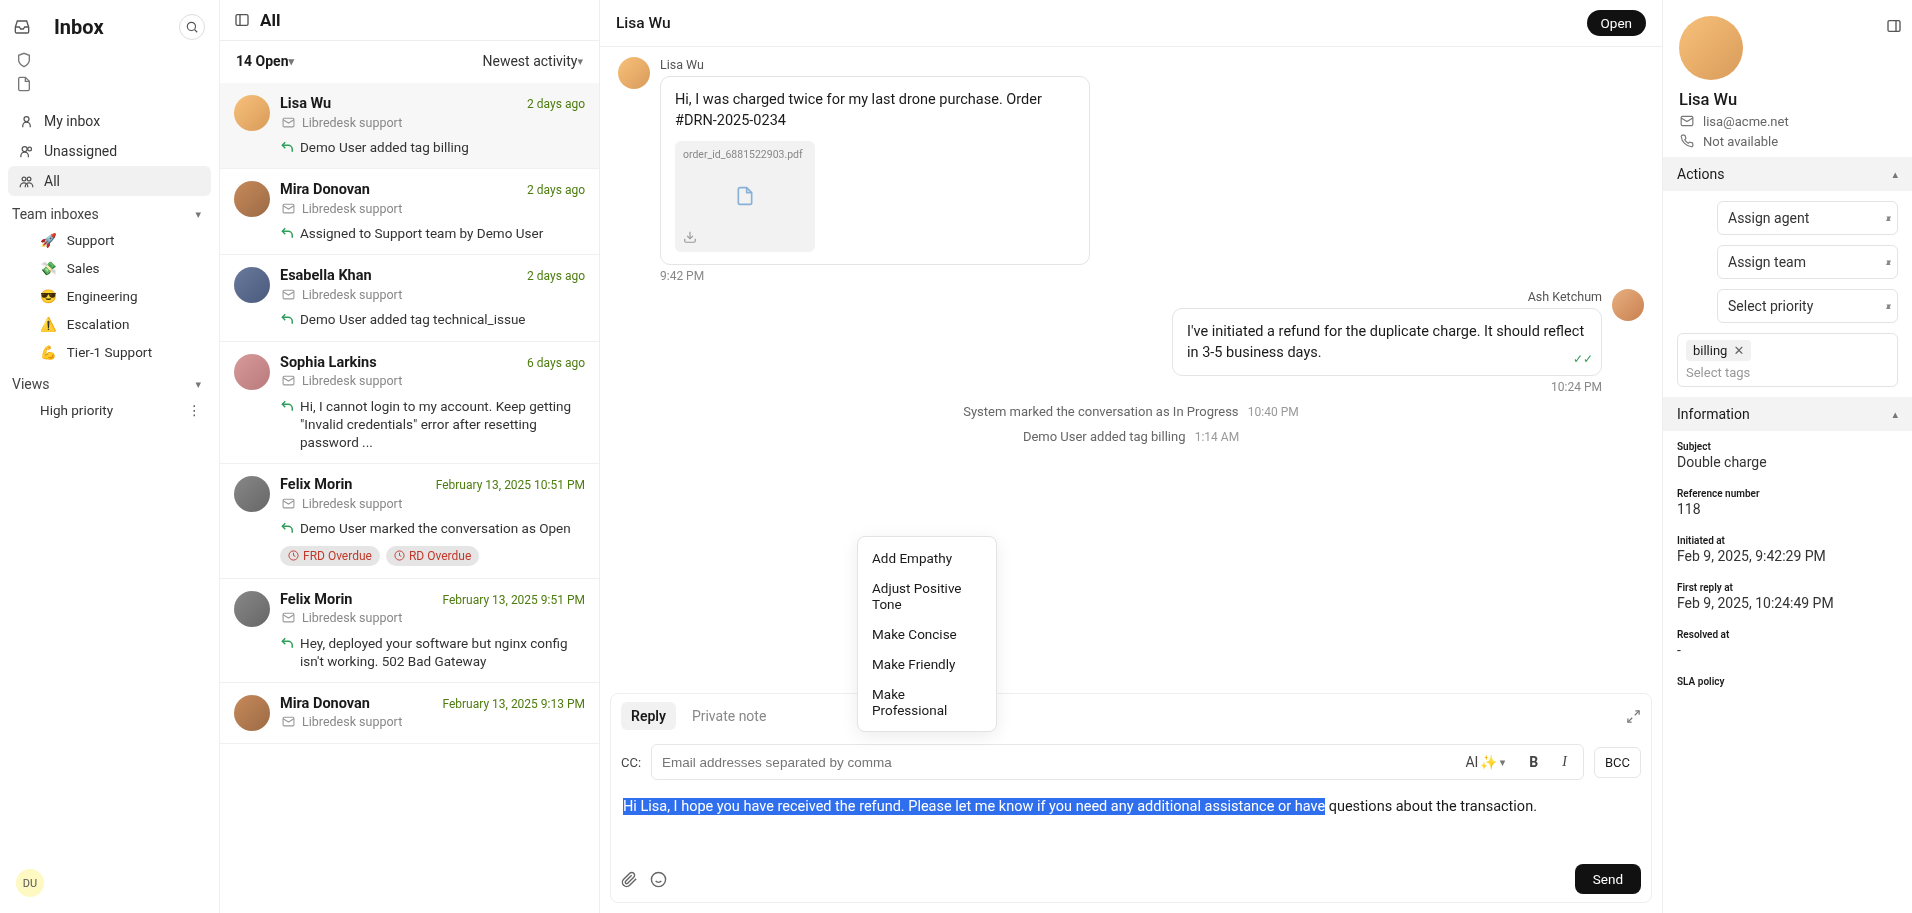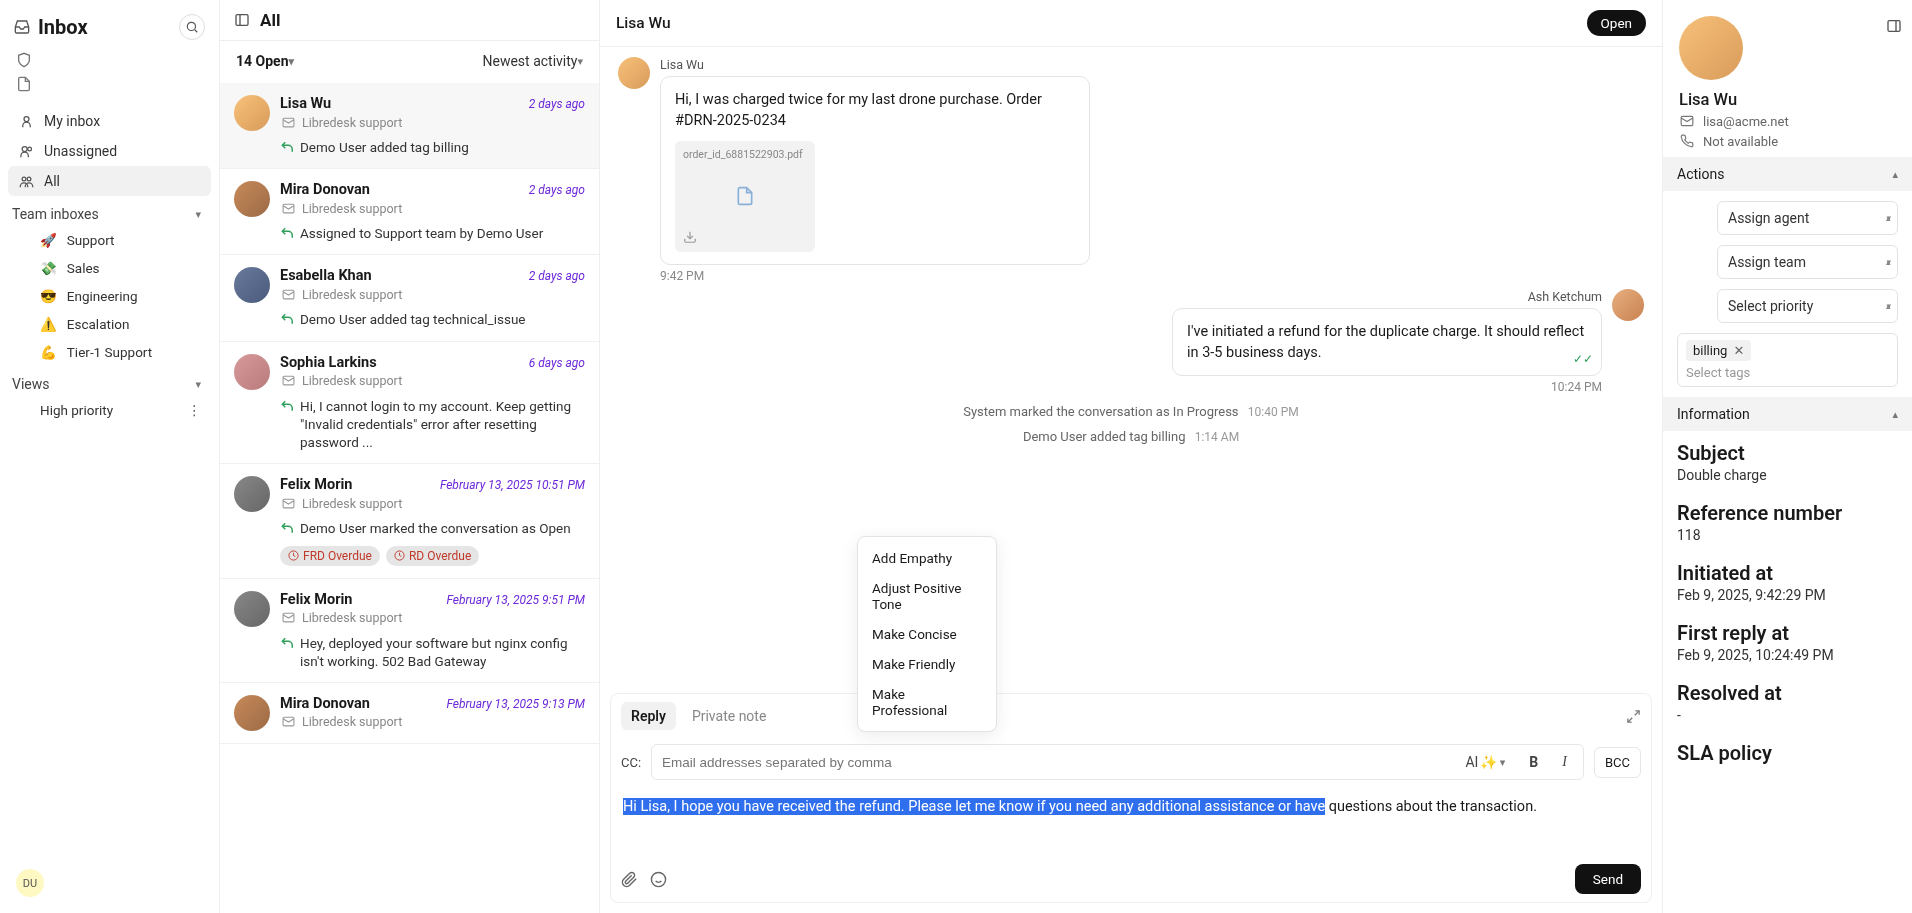--- a/index.html
+++ b/index.html
@@ -26,21 +26,21 @@
 .list-filter{display:flex;align-items:center;justify-content:space-between;padding:12px 16px 14px 16px;}
 .drop{display:flex;align-items:center;cursor:pointer;font-weight:700;font-size:14px;}
 .drop.small{font-weight:400;color:#333;}
 .list-body{flex:1;overflow-y:auto;}
 .conv{padding:12px 14px;border-bottom:1px solid #f0f0f0;display:flex;gap:10px;cursor:pointer;}
 .conv.selected{background:#f7f7f7;}
 .conv-av{width:36px;height:36px;border-radius:50%;background:#ddd;flex-shrink:0;background-size:cover;}
 .conv-main{flex:1;min-width:0;}
 .conv-row1{display:flex;justify-content:space-between;align-items:baseline;}
 .conv-name{font-weight:700;font-size:14.5px;}
-.conv-time{font-size:12px;color:#6d28d9;font-style:italic;}
+.conv-time{font-size:12px;color:#4d7c0f;}
 .conv-src{display:flex;align-items:center;gap:6px;color:#888;font-size:12.5px;margin-top:2px;}
 .conv-prev{display:flex;align-items:flex-start;gap:6px;margin-top:8px;color:#333;font-size:13.5px;line-height:1.35;}
 .conv-prev .reply-ic{color:#2e9e5b;flex-shrink:0;margin-top:2px;}
 .badges{display:flex;gap:6px;margin-top:8px;}
 .badge{font-size:12px;padding:3px 8px;border-radius:12px;background:#e5e5e5;color:#c0392b;display:flex;align-items:center;gap:4px;}
 
 
 .conv-col{flex:1;display:flex;flex-direction:column;min-width:0;}
 .conv-head{display:flex;align-items:center;justify-content:space-between;padding:10px 16px;border-bottom:1px solid #eee;}
 .conv-head-title{font-size:15.5px;font-weight:500;}
@@ -94,21 +94,21 @@
 .det-row{display:flex;align-items:center;gap:8px;color:#666;font-size:13px;margin-top:4px;}
 .panel-expand{position:absolute;top:18px;right:10px;color:#666;cursor:pointer;}
 .det-sec{background:#f3f3f3;padding:9px 14px;font-size:14px;display:flex;justify-content:space-between;align-items:center;}
 .det-body{padding:10px 14px;display:flex;flex-direction:column;gap:10px;}
 .sel{border:1px solid #e3e3e3;border-radius:6px;padding:8px 10px;font-size:14px;color:#333;display:flex;justify-content:space-between;align-items:center;cursor:pointer;margin-left:40px;}
 .tag-box{border:1px solid #e3e3e3;border-radius:6px;padding:6px 8px;}
 .tag{display:inline-flex;align-items:center;gap:6px;background:#f1f1f1;border-radius:4px;padding:3px 7px;font-size:13px;}
 .tag-x{cursor:pointer;color:#666;}
 .tag-ph{color:#999;font-size:13px;margin-top:4px;}
 .info-item{margin-bottom:8px;}
-.info-label{font-size:20px;font-weight:600;margin-bottom:2px;}
+.info-label{font-size:10px;font-weight:600;margin-bottom:2px;}
 .info-val{font-size:14px;color:#333;}
 
 
 .ic{width:16px;height:16px;display:inline-flex;align-items:center;justify-content:center;}
 svg{display:block;}
 
 
 .av-a{background:linear-gradient(135deg,#f7c17a,#d99b5a);}
 .av-b{background:linear-gradient(135deg,#c78a5a,#9c6a45);}
 .av-c{background:linear-gradient(135deg,#6a7a9c,#4a5a7c);}
@@ -119,21 +119,21 @@
 .chev{font-size:11px;color:#777;}
 .updown{letter-spacing:-4px;font-size:9px;color:#888;}
 </style>
 </head>
 <body>
 
 <div class="app">
 
   <div class="nav">
     <div class="nav-header">
-      <div style="display:flex;align-items:center;gap:8px;">
+      <div style="display:flex;align-items:center;gap:24px;">
         <span class="ic">
             <svg width="18" height="18" viewBox="0 0 24 24" fill="none" stroke="#555" stroke-width="2">
               <path d="M22 12h-6l-2 3h-4l-2-3H2"></path>
               <path d="M5 3h14l3 9v7a2 2 0 0 1-2 2H4a2 2 0 0 1-2-2v-7z"></path>
             </svg>
           </span>
         <span class="nav-title">Inbox</span>
       </div>
       <div class="nav-search">
           <svg width="14" height="14" viewBox="0 0 24 24" fill="none" stroke="#555" stroke-width="2">

